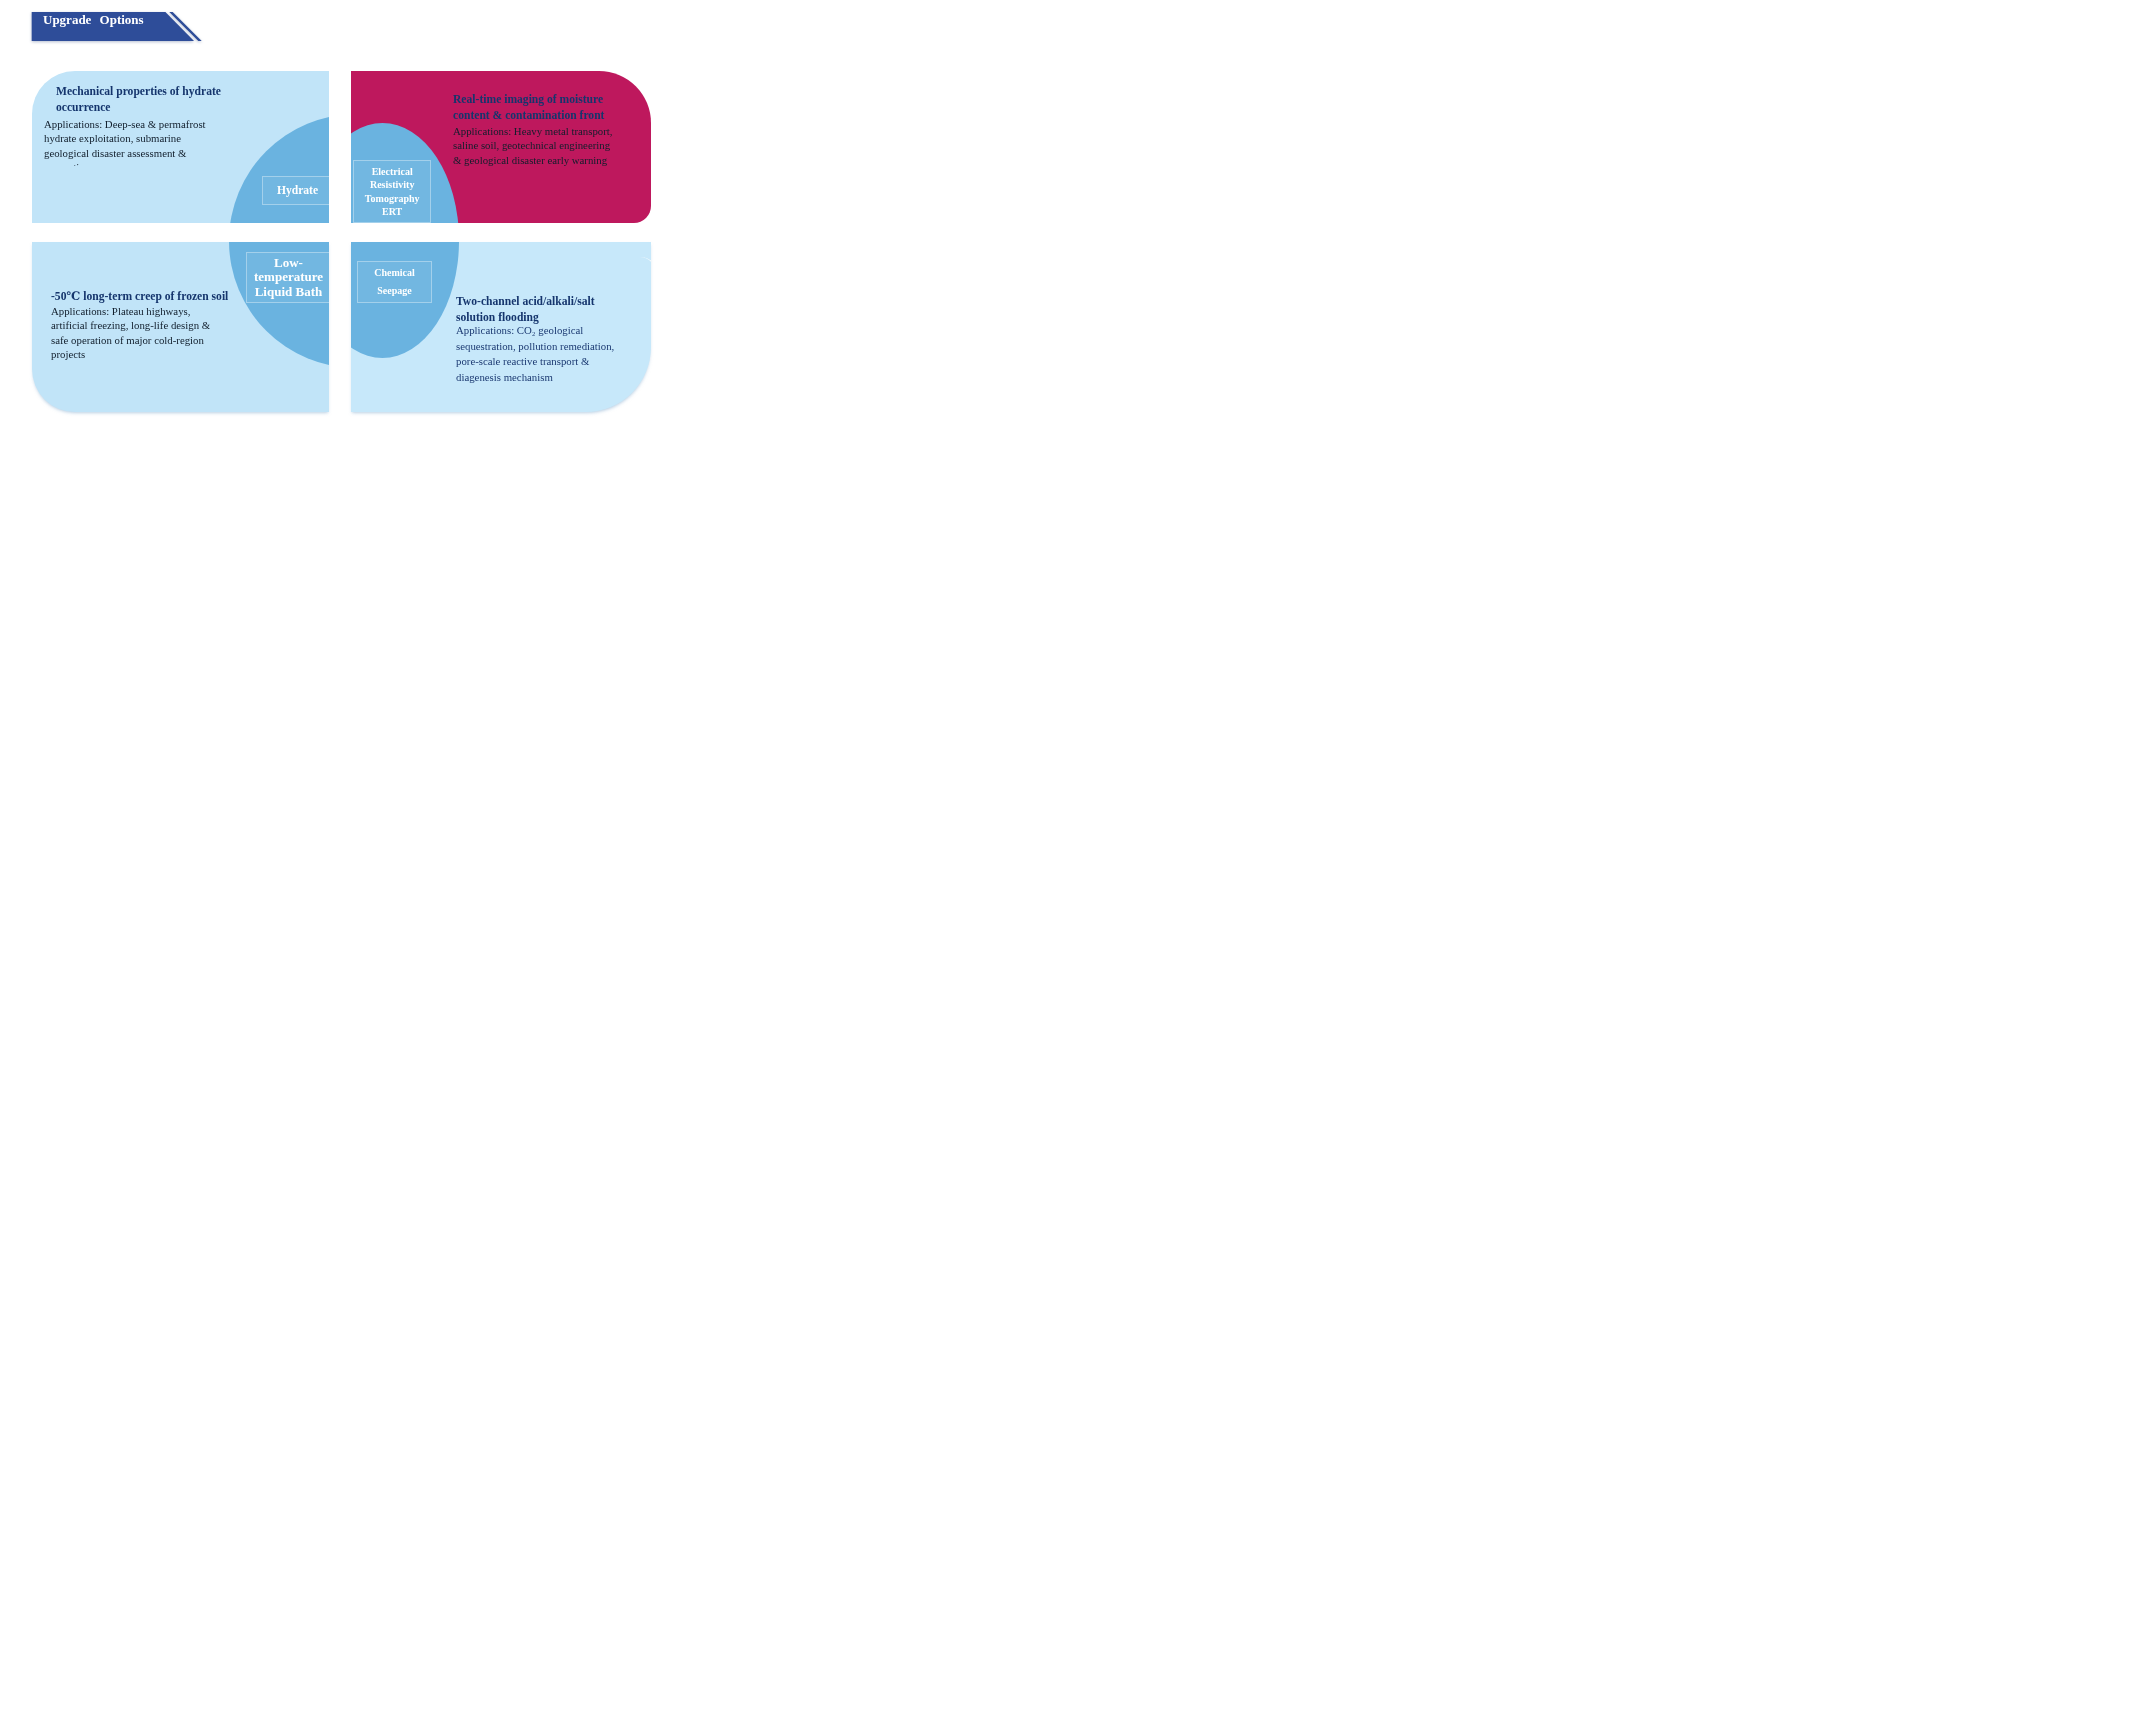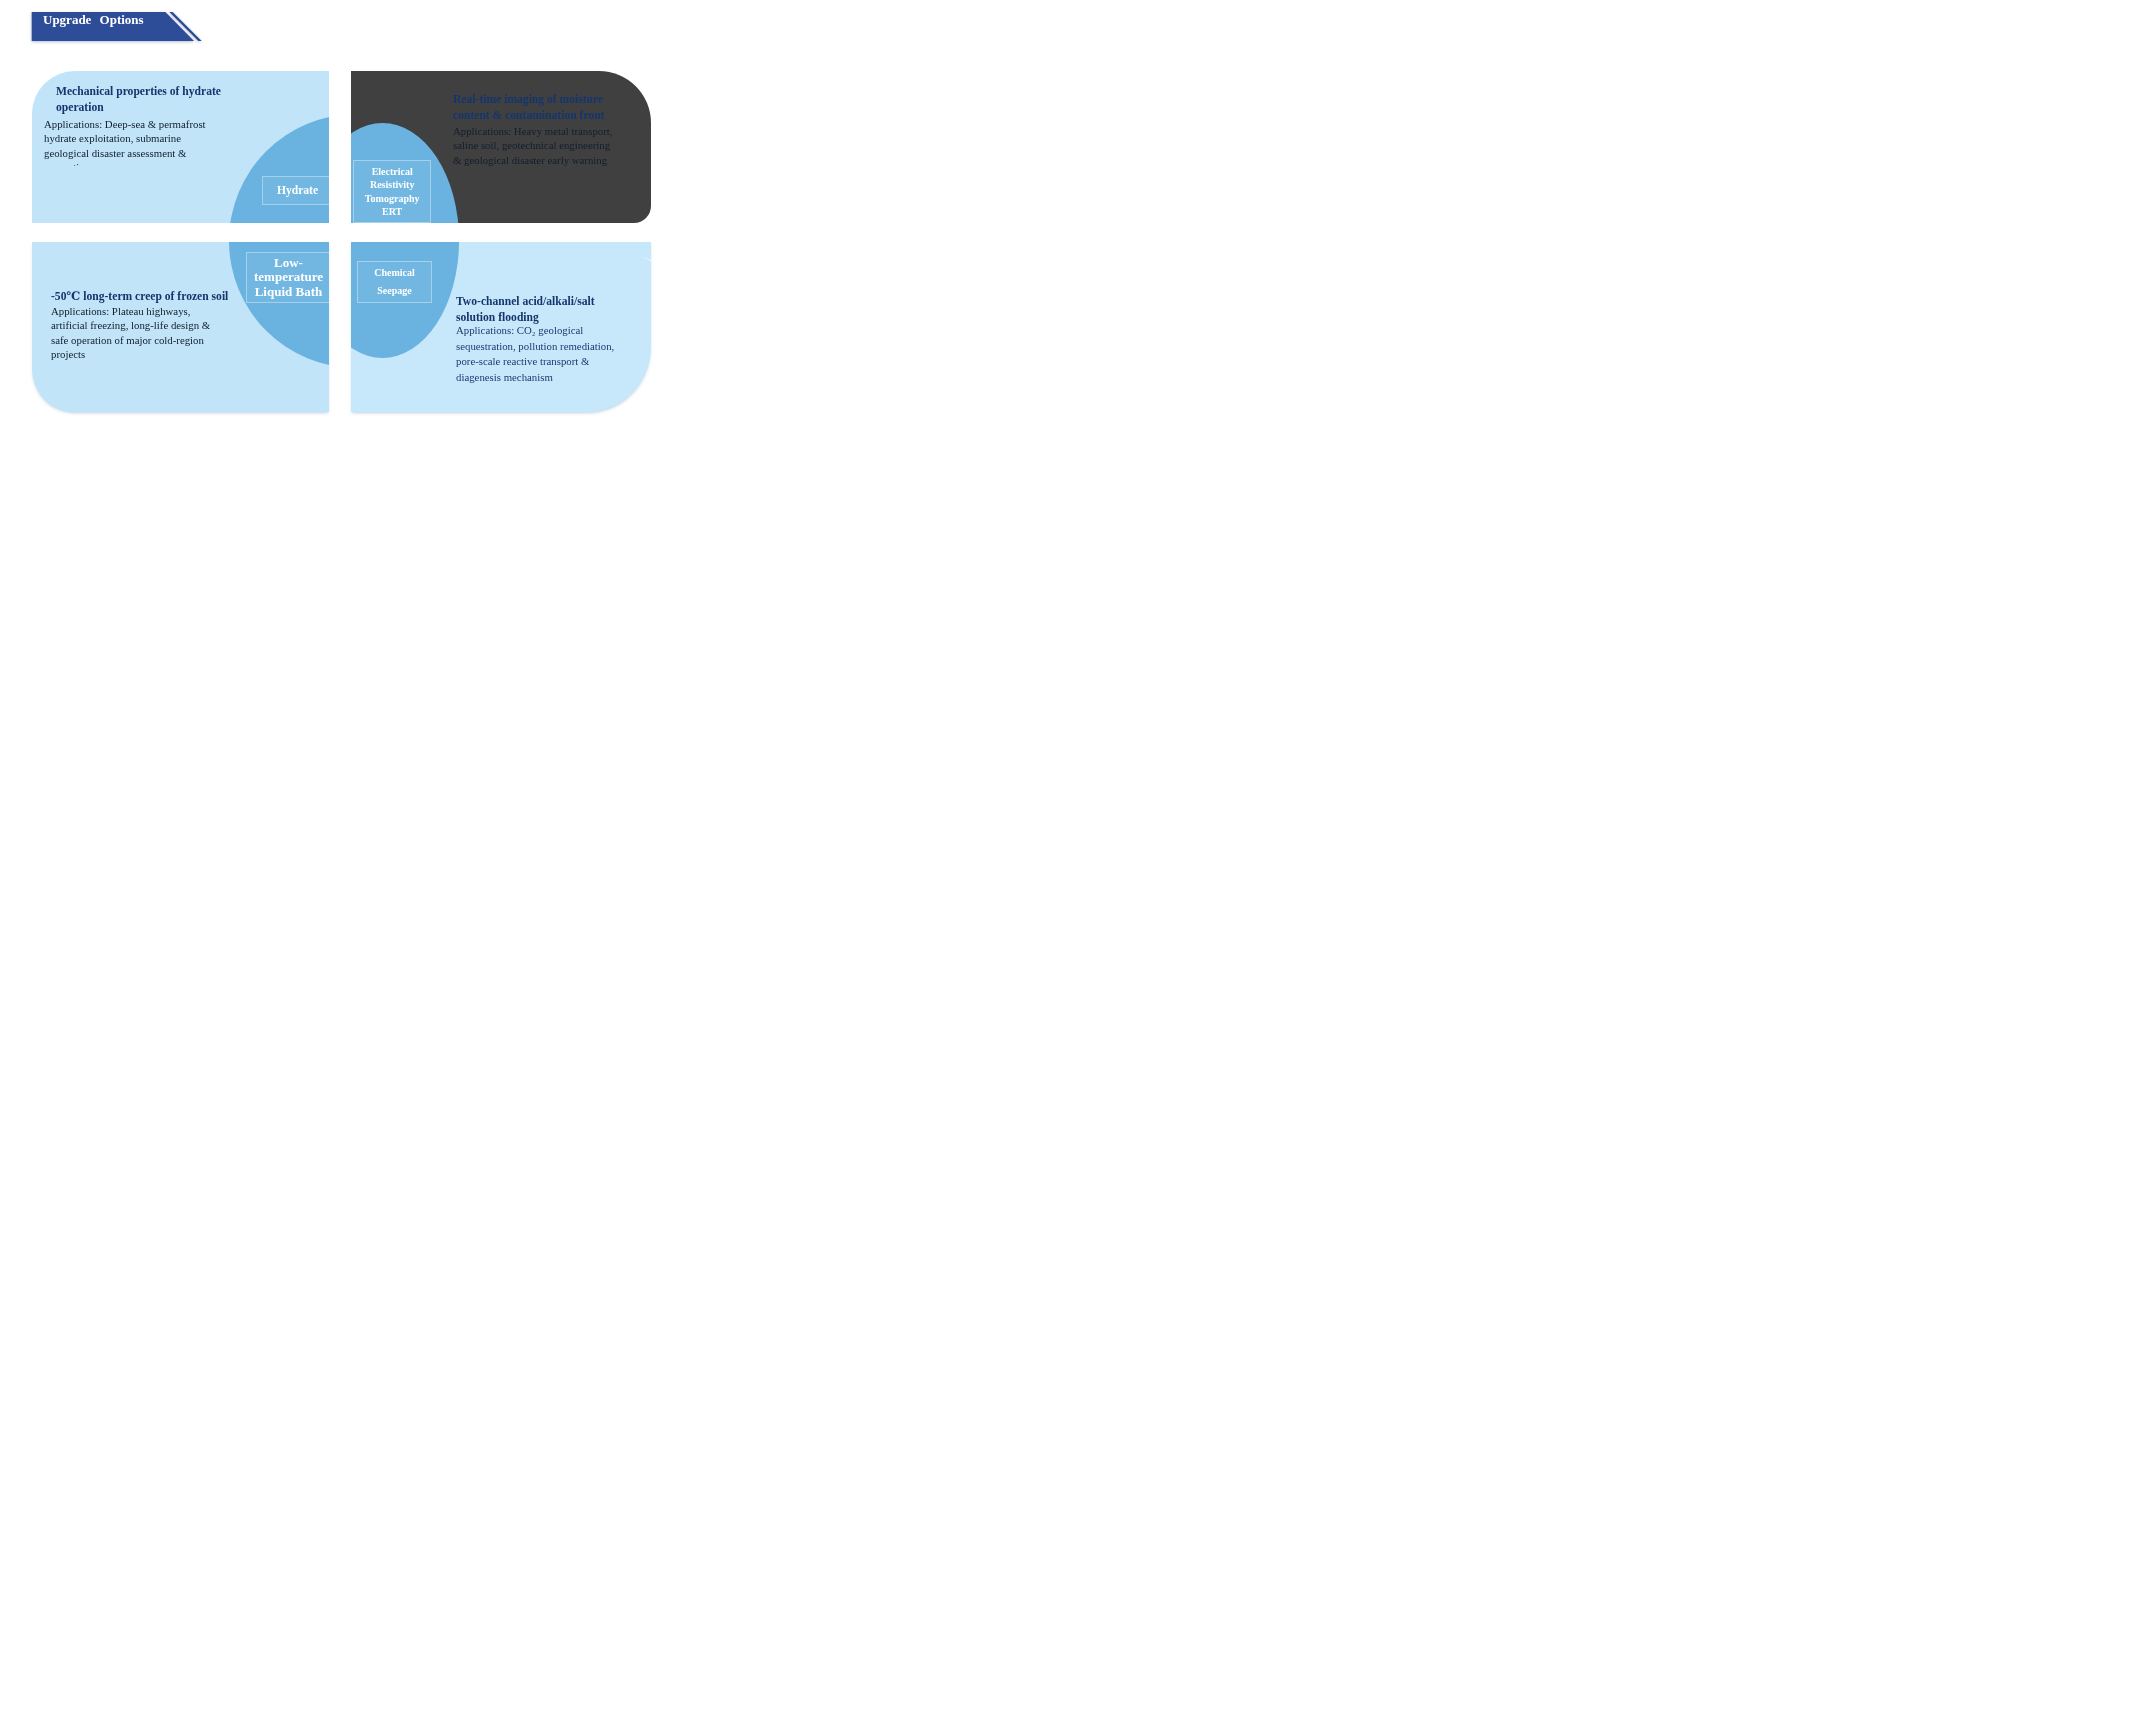--- a/index.html
+++ b/index.html
@@ -17,21 +17,21 @@
   }
   .banner-body,.banner-stripe{fill:#2e4d99;}
   .banner-title{
     position:absolute;left:43px;top:5px;height:18px;line-height:29px;
     font-size:13px;font-weight:bold;color:#ffffff;word-spacing:.38em;
     white-space:nowrap;
   }
   
   .card{position:absolute;overflow:hidden;}
   .card-tl{left:32px; top:71px;width:297px;height:152px;background:#c1e4f8;border-radius:43px 0 0 0;}
-  .card-tr{left:351px;top:71px;width:300px;height:152px;background:#404040;border-radius:0 52px 17px 0;}
+  .card-tr{left:351px;top:71px;width:300px;height:152px;background:#be185d;border-radius:0 52px 17px 0;}
   .card-bl{left:32px; top:242px;width:297px;height:170px;background:#c1e4f8;border-radius:0 0 0 43px;
            box-shadow:0 2.2px 3.4px -1.7px rgba(130,170,205,.55);}
   .card-br{left:351px;top:242px;width:300px;height:170px;background:#c7e8fa;border-radius:0 0 65px 0;
            box-shadow:0 2.2px 3.4px -1.7px rgba(130,170,205,.55);}
   
   .circle{position:absolute;background:#6ab3e0;}
   .circle-left{width:254px;height:254px;border-radius:50%;}
   .circle-right{width:153px;height:234px;border-radius:50%;}
   .pos-tl{left:197px;top:43px;}
   .pos-bl{left:197px;top:-128px;}
@@ -104,21 +104,21 @@
   </div>
 
   <div class="card card-br">
     <div class="circle circle-right pos-br"></div>
     <div class="curl curl-br"></div>
     <div class="bubble-label label-chemical">Chemical
 Seepage</div>
   </div>
 
   <div class="qtitle t-tl">Mechanical properties of hydrate
-operation</div>
+occurrence</div>
   <div class="qbody b-tl">Applications: Deep-sea &amp; permafrost
 hydrate exploitation, submarine
 geological disaster assessment &amp;
 prevention</div>
 
   <div class="qtitle t-tr">Real-time imaging of moisture
 content &amp; contamination front</div>
   <div class="qbody b-tr">Applications: Heavy metal transport,
 saline soil, geotechnical engineering
 &amp; geological disaster early warning</div>

